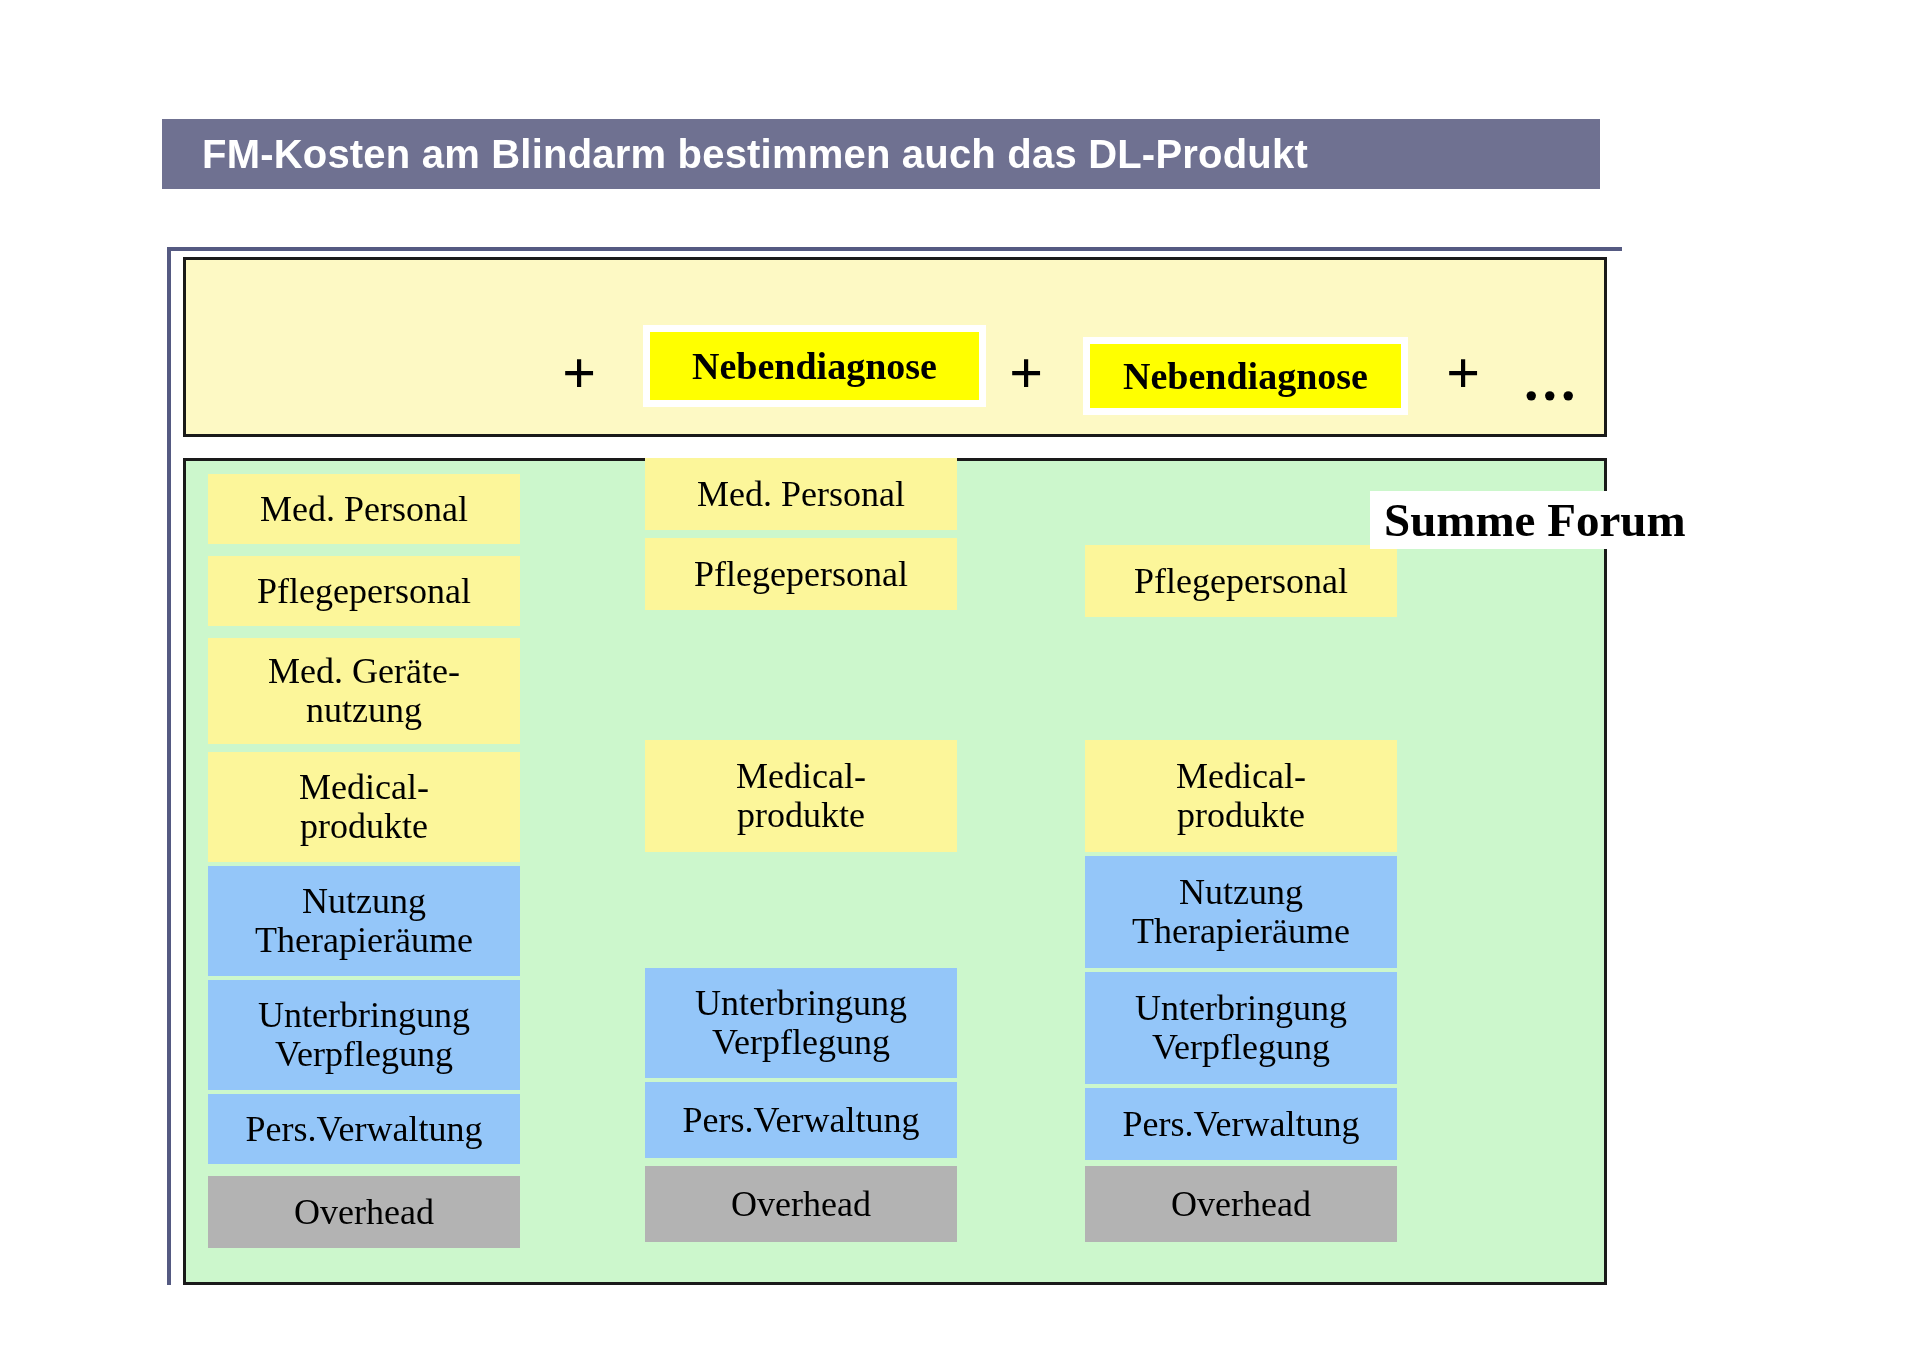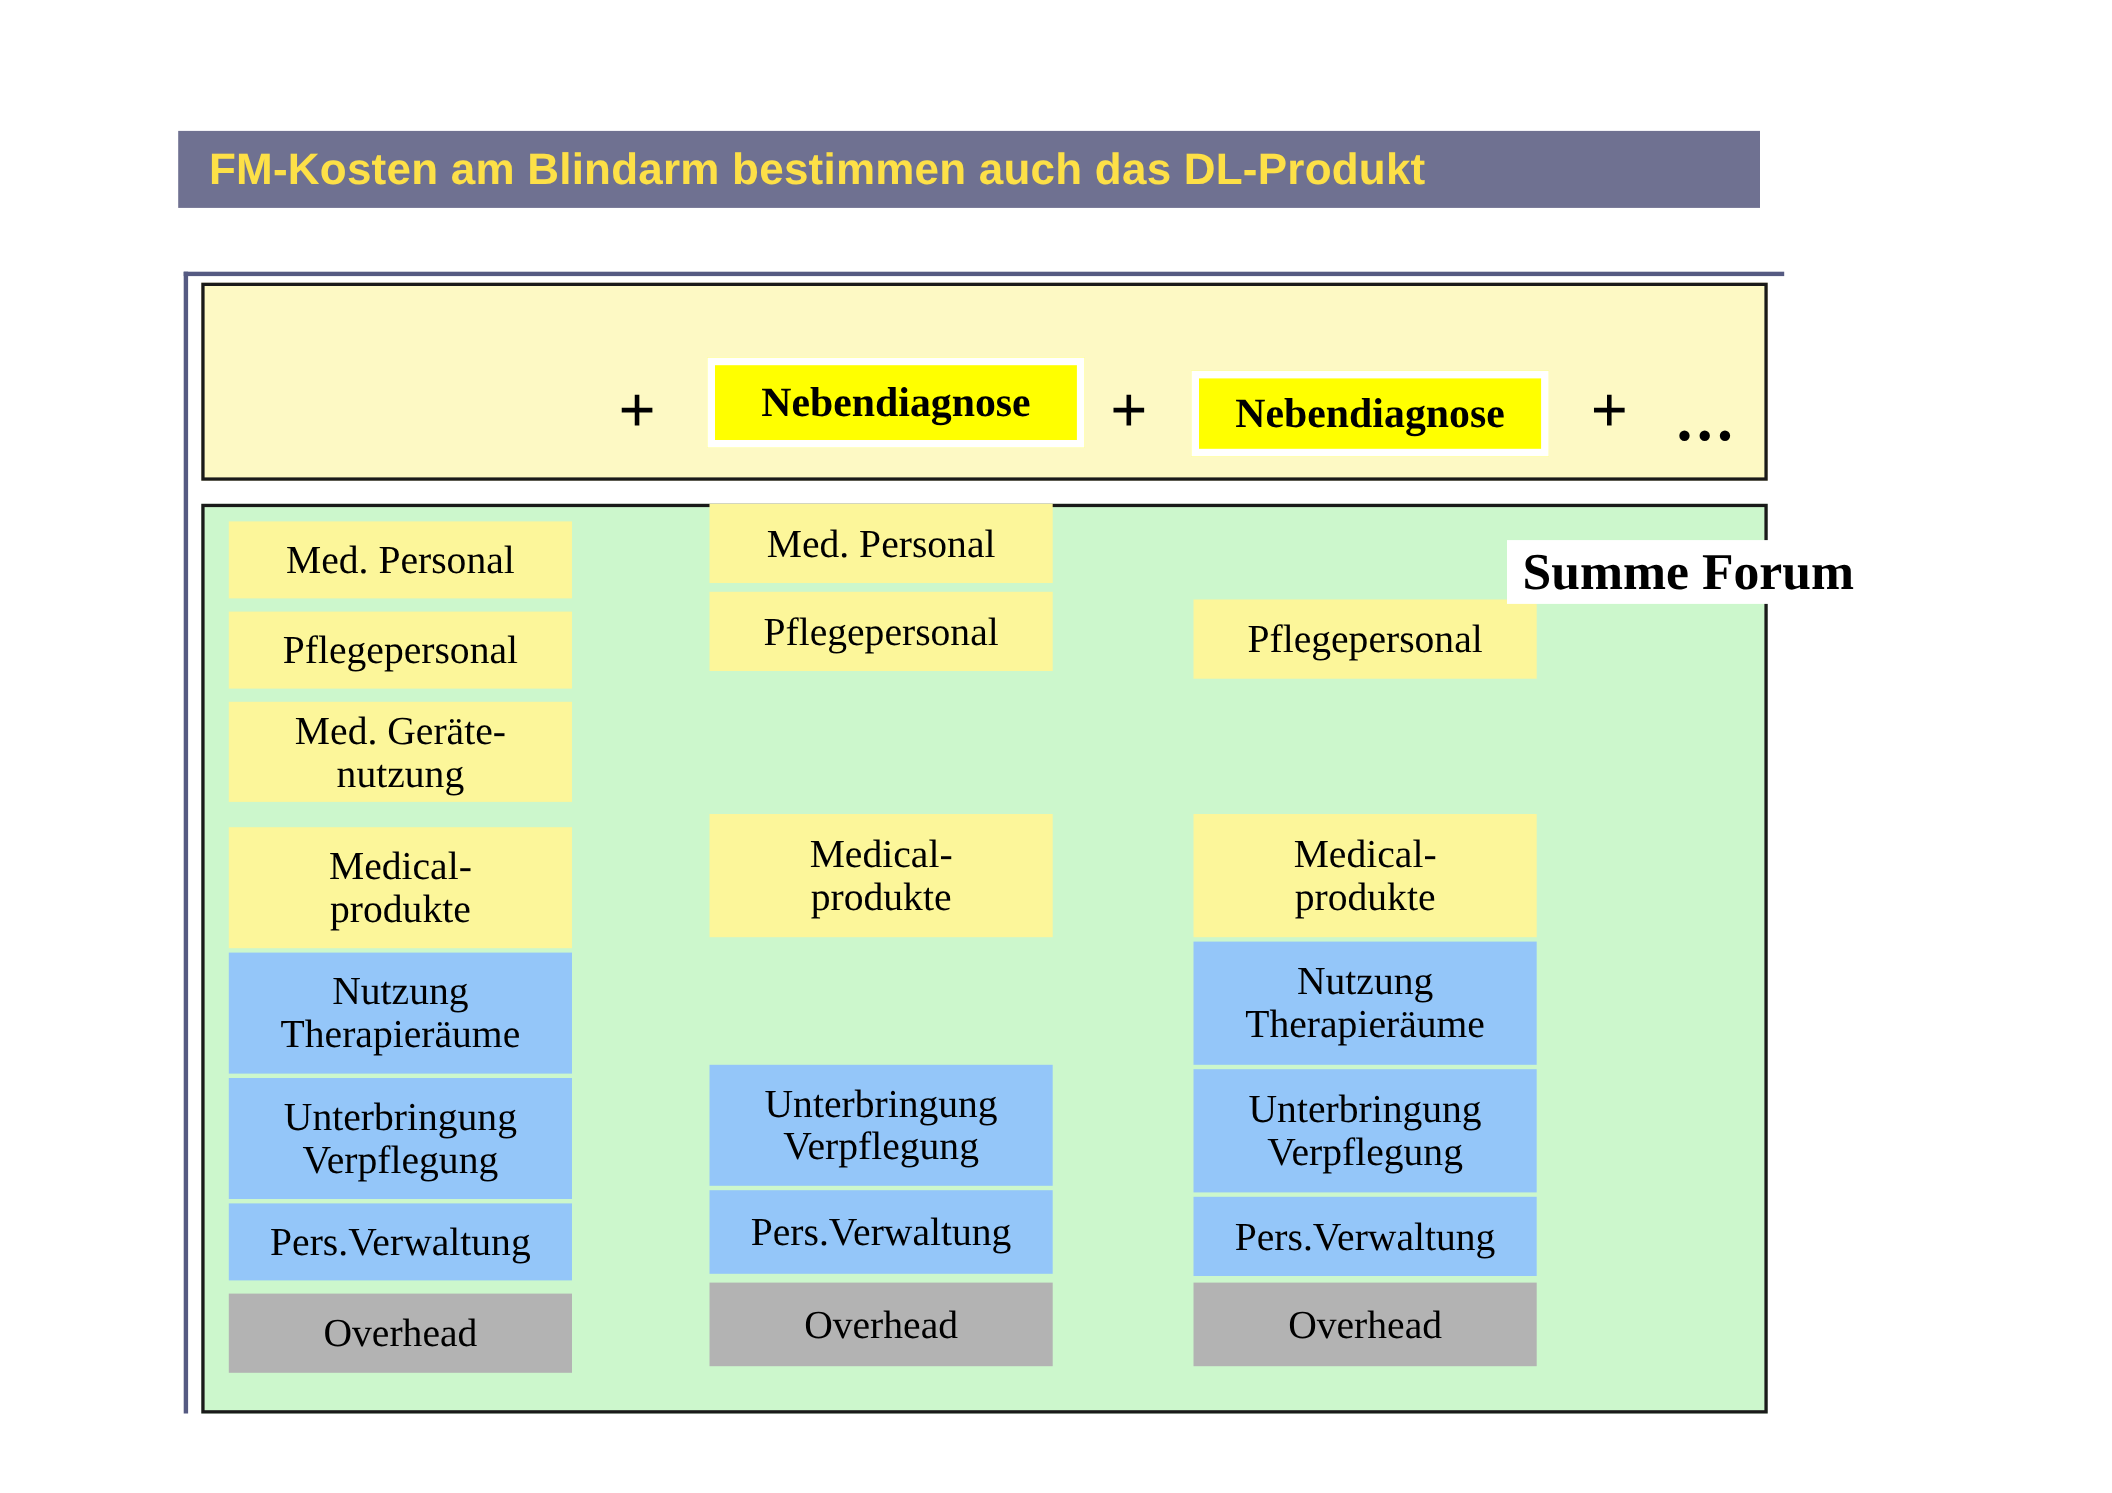--- a/index.html
+++ b/index.html
@@ -8,23 +8,23 @@
     font-family:"Liberation Serif", serif;overflow:hidden;
   }
   .slide{position:absolute;inset:0;}
 
   
   .title-bar{
     position:absolute;left:162px;top:119px;width:1438px;height:70px;
     background:#6f7191;display:flex;align-items:center;
   }
   .title-text{
-    color:#fde047;font-family:"Liberation Sans", sans-serif;
+    color:#ffffff;font-family:"Liberation Sans", sans-serif;
     font-size:40px;font-weight:600;letter-spacing:.2px;
-    padding-left:28px;white-space:nowrap;
+    padding-left:40px;white-space:nowrap;
   }
 
   
   .logo{position:absolute;left:1630px;top:68px;width:182px;height:180px;}
   .logo-mark{position:absolute;left:22px;top:0;width:140px;height:140px;}
   .lg-sq{position:absolute;background:#6f7191;}
   .lg-top   {left:34px;  top:0;    width:72px; height:36px;}
   .lg-bottom{left:34px;  top:104px;width:72px; height:36px;}
   .lg-left  {left:0;     top:26px; width:28px; height:88px;}
   .lg-right ){}
@@ -121,21 +121,21 @@
 
   <div class="panel-cost"></div>
 
   <div id="cost-items">
       <div class="item yellow" style="left: 208px; top: 474px; width: 312px; height: 70px;">
         <span>Med. Personal</span>
       </div>
       <div class="item yellow" style="left: 208px; top: 556px; width: 312px; height: 70px;">
         <span>Pflegepersonal</span>
       </div>
-      <div class="item yellow" style="left: 208px; top: 638px; width: 312px; height: 91px;">
+      <div class="item yellow" style="left: 208px; top: 638px; width: 312px; height: 106px;">
         <span>Med. Geräte-<br>nutzung</span>
       </div>
       <div class="item yellow" style="left: 208px; top: 752px; width: 312px; height: 110px;">
         <span>Medical-<br>produkte</span>
       </div>
       <div class="item blue" style="left: 208px; top: 866px; width: 312px; height: 110px;">
         <span>Nutzung<br>Therapieräume</span>
       </div>
       <div class="item blue" style="left: 208px; top: 980px; width: 312px; height: 110px;">
         <span>Unterbringung<br>Verpflegung</span>

